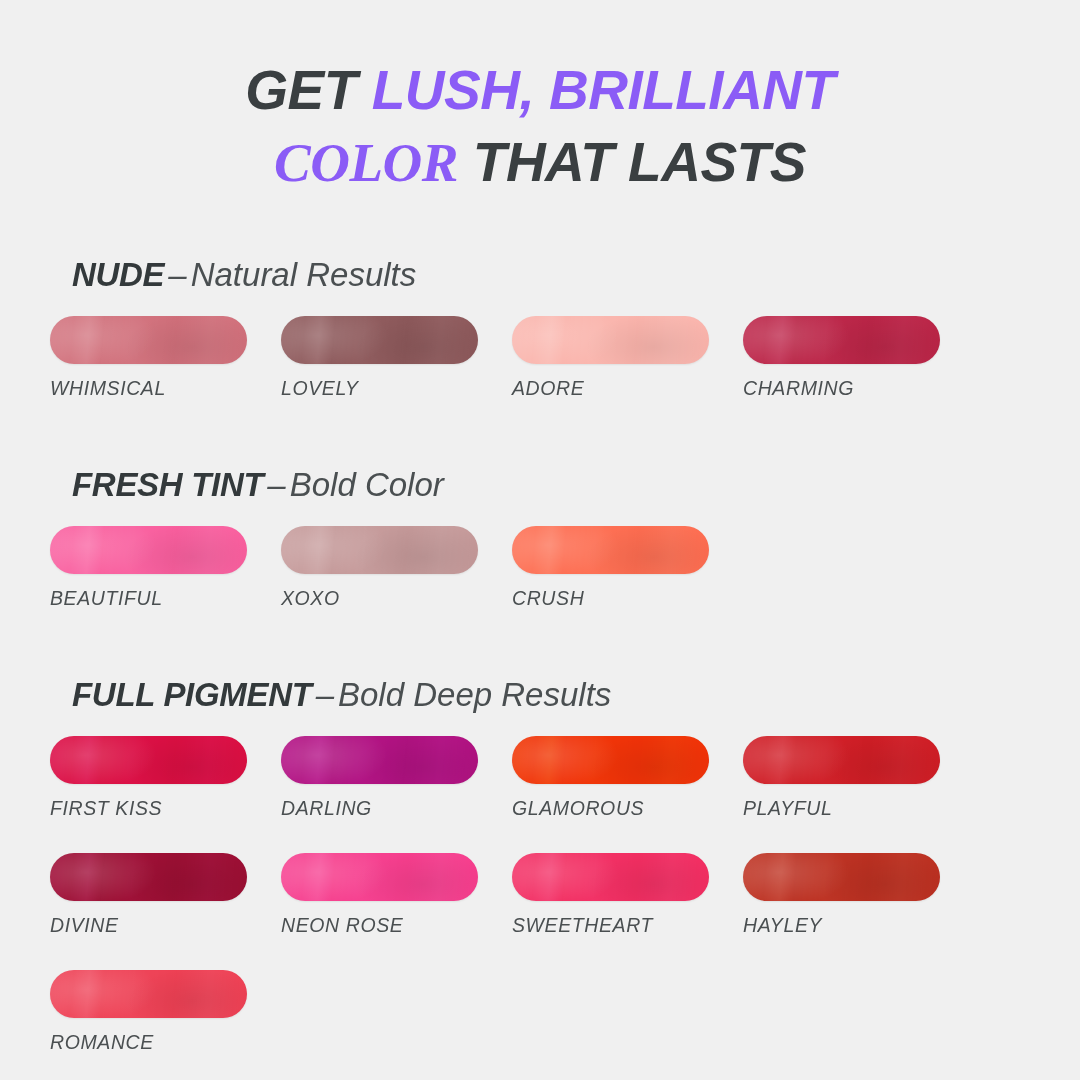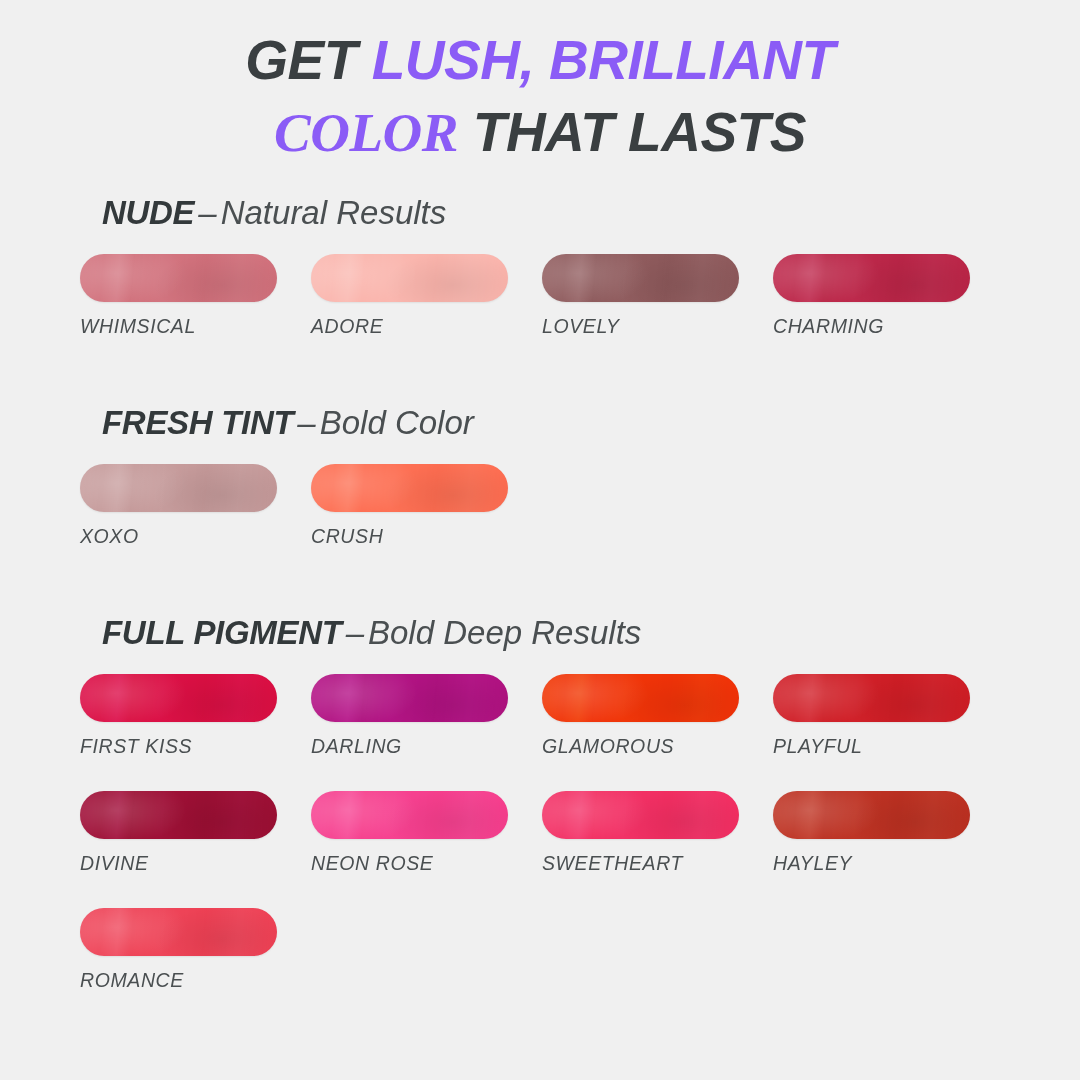--- a/index.html
+++ b/index.html
@@ -20,36 +20,36 @@
   .page {
     width: 1080px;
     height: 1080px;
     position: relative;
     background: #f0f0f0;
   }
 
   
   .headline {
     text-align: center;
-    padding-top: 25px;
+    padding-top: 55px;
     font-weight: bold;
     font-style: italic;
     font-size: 55px;
     line-height: 1.30;
     letter-spacing: -0.5px;
     color: #3a3f41;
   }
   .headline .accent { color: #8b5cf6; }
 
   .headline-line { display: block; white-space: nowrap; }
 
   
   .sections {
-    margin-top: 28px;
-    padding-left: 80px;
+    margin-top: 60px;
+    padding-left: 50px;
     padding-right: 60px;
   }
 
   .section { margin-bottom: 0; }
   .section.s-nude { margin-bottom: 68px; }
   .section.s-fresh { margin-bottom: 68px; }
 
   .section-heading {
     font-size: 33px;
     line-height: 1;
@@ -151,42 +151,46 @@
       <div class="section-heading">
         <span class="cat">NUDE</span><span class="dash">–</span><span class="desc">Natural Results</span>
       </div>
       <div class="swatch-grid">
         <div class="swatch-row">
           <div class="swatch-cell">
             <div class="swatch" style="background-color: rgb(209, 113, 124);"></div>
             <div class="swatch-label">WHIMSICAL</div>
           </div>
           <div class="swatch-cell">
+            <div class="swatch" style="background-color: rgb(142, 90, 92);"></div>
+            <div class="swatch-label">LOVELY</div>
+          </div>
+          <div class="swatch-cell">
             <div class="swatch" style="background-color: rgb(250, 181, 173);"></div>
             <div class="swatch-label">ADORE</div>
-          </div>
-          <div class="swatch-cell">
-            <div class="swatch" style="background-color: rgb(142, 90, 92);"></div>
-            <div class="swatch-label">LOVELY</div>
           </div>
           <div class="swatch-cell">
             <div class="swatch" style="background-color: rgb(187, 38, 72);"></div>
             <div class="swatch-label">CHARMING</div>
           </div>
         </div>
       </div>
     </div>
 
     <div class="section s-fresh">
       <div class="section-heading">
         <span class="cat">FRESH TINT</span><span class="dash">–</span><span class="desc">Bold Color</span>
       </div>
       <div class="swatch-grid">
         <div class="swatch-row">
           <div class="swatch-cell">
+            <div class="swatch" style="background-color: rgb(249, 96, 159);"></div>
+            <div class="swatch-label">BEAUTIFUL</div>
+          </div>
+          <div class="swatch-cell">
             <div class="swatch" style="background-color: rgb(197, 154, 154);"></div>
             <div class="swatch-label">XOXO</div>
           </div>
           <div class="swatch-cell">
             <div class="swatch" style="background-color: rgb(253, 110, 82);"></div>
             <div class="swatch-label">CRUSH</div>
           </div>
         </div>
       </div>
     </div>

